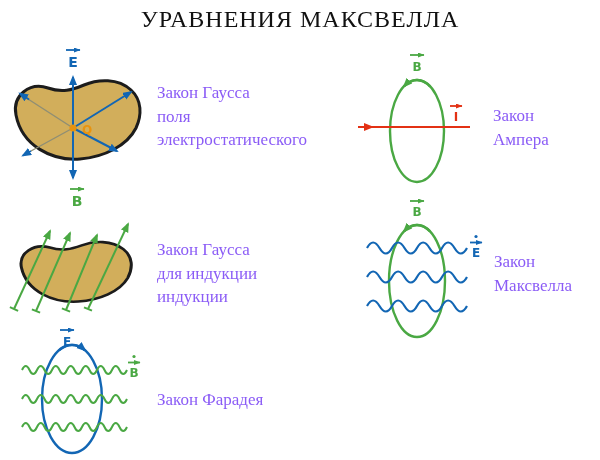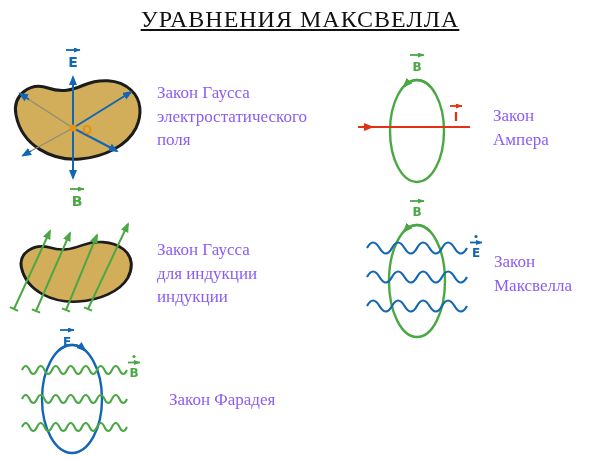--- a/index.html
+++ b/index.html
@@ -1,19 +1,19 @@
 <!DOCTYPE html>
 <html><head>
 <meta charset="utf-8">
 <style>
   html,body{margin:0;padding:0;background:#fff;}
   #stage{position:relative;width:600px;height:460px;background:#ffffff;overflow:hidden;
          font-family:"Liberation Serif", serif;}
   .title{position:absolute;top:6px;left:0;width:600px;text-align:center;
-         font:24px "Liberation Serif", serif;letter-spacing:1px;color:#111;text-decoration:underline;}
+         font:24px "Liberation Serif", serif;letter-spacing:1px;color:#111;}
   svg{position:absolute;left:0;top:0;}
   .law{position:absolute;font:17px/23.5px "Liberation Serif", serif;color:#8b5cf6;white-space:nowrap;}
   .law span{display:block;}
   .vlabel{font:bold 14px "DejaVu Sans", sans-serif;}
   .vlabel-s{font:bold 12px "DejaVu Sans", sans-serif;}
 </style>
 </head>
 <body>
 
 <div id="stage">
@@ -118,37 +118,37 @@
       <path d="M22,427 Q25.75,419 29.5,427 T37,427 T44.5,427 T52,427 T59.5,427 T67,427 T74.5,427 T82,427 T89.5,427 T97,427 T104.5,427 T112,427 T119.5,427 T127,427" fill="none" stroke="#4aa843" stroke-width="2"></path>
 
       <circle cx="134" cy="356.5" r="1.6" fill="#4aa843"></circle>
       <line x1="128" y1="362.5" x2="140" y2="362.5" stroke="#4aa843" stroke-width="1.8" marker-end="url(#mGreenS)"></line>
       <text x="134" y="377" text-anchor="middle" class="vlabel-s" fill="#4aa843">B</text>
     </g>
   </svg>
 
   <div class="law" style="left:157px;top:81px">
     <span>Закон Гаусса</span>
+    <span>поля</span>
     <span>электростатического</span>
-    <span>поля</span>
   </div>
 
   <div class="law" style="left:493px;top:104px">
     <span>Закон</span>
     <span>Ампера</span>
   </div>
 
   <div class="law" style="left:157px;top:238px">
     <span>Закон Гаусса</span>
     <span>для индукции</span>
     <span>индукции</span>
   </div>
 
   <div class="law" style="left:494px;top:250px">
     <span>Закон</span>
     <span>Максвелла</span>
   </div>
 
-  <div class="law" style="left:169px;top:388px">
+  <div class="law" style="left:157px;top:388px">
     <span>Закон Фарадея</span>
   </div>
 
 </div>
 
 </body></html>

